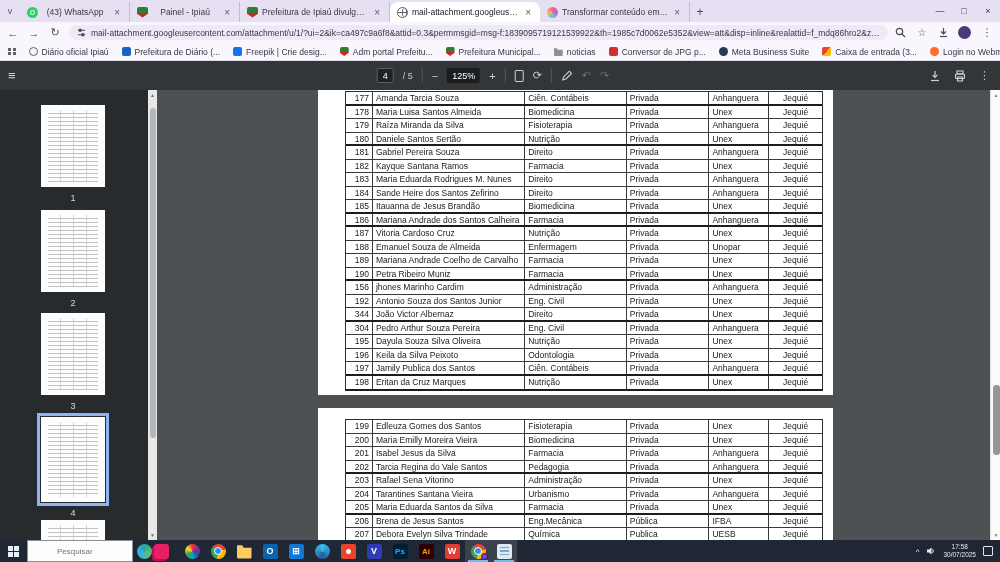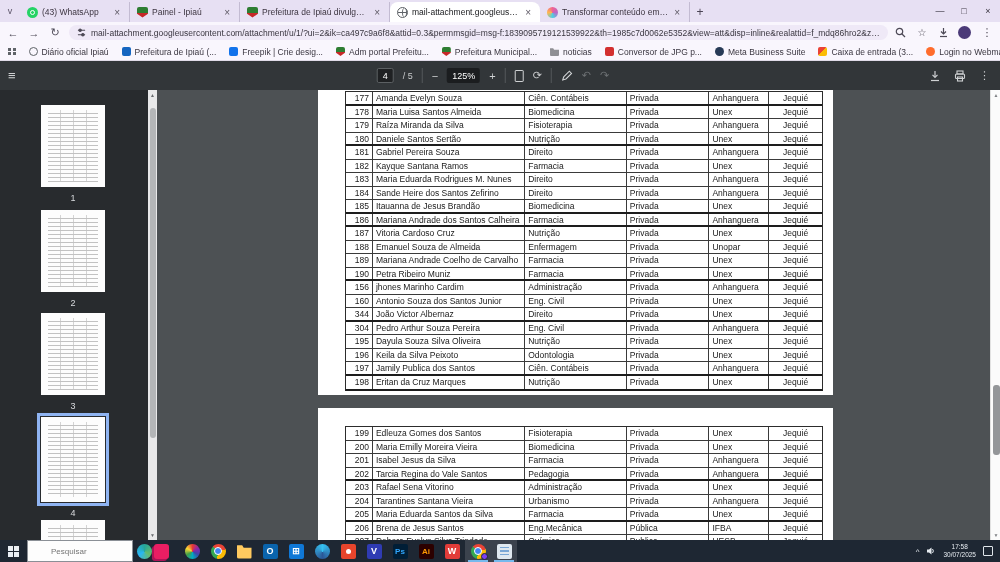--- a/index.html
+++ b/index.html
@@ -2,21 +2,21 @@
 <html><head>
 <meta charset="utf-8">
 <style>
   * { margin:0; padding:0; box-sizing:border-box; }
   body { font-family:"Liberation Sans", sans-serif; background:#000; }
   .screen { position:relative; width:1000px; height:562px; overflow:hidden; background:#fff; }
 
   
   .tabstrip { position:absolute; top:0; left:0; width:1000px; height:22px; background:#e7e0f3; display:flex; align-items:flex-end; }
   .tab-search { width:20px; height:22px; display:flex; align-items:center; justify-content:center; color:#5a5266; font-size:9px; }
-  .tab-list { display:flex; height:20px; }
+  .tab-list { display:flex; height:20px;text-align:center; }
   .tab { display:flex; align-items:center; gap:4px; height:20px; padding:0 7px; max-width:150px; min-width:110px; font-size:8.5px; color:#3c3440; position:relative; }
   .tab:not(.active){ border-right:1px solid #c3bbd2; }
   .tab.active { background:#fff; border-radius:8px 8px 0 0; border-right:none; z-index:2; color:#202124; }
   .tab-label { flex:1; white-space:nowrap; overflow:hidden; text-overflow:ellipsis; }
   .tab-close { font-size:10px; color:#5f5a66; padding:0 2px; }
   .fav { width:11px; height:11px; flex:0 0 auto; border-radius:50%; position:relative; }
   .ico-whatsapp { background:#25d366; }
   .ico-whatsapp::after{ content:""; position:absolute; inset:3px; border:1.5px solid #fff; border-radius:50%; }
   .ico-crest { border-radius:2px; background:linear-gradient(180deg,#2e7d32 55%, #c62828 55%); clip-path:polygon(0 0,100% 0,100% 65%,50% 100%,0 65%); }
   .ico-globe { border:1px solid #5f6368; }
@@ -78,39 +78,39 @@
   .side-scroll { position:absolute; right:0; top:0; width:9px; height:450px; background:#e9e9ea; }
   .side-thumb { position:absolute; left:1.5px; width:6px; top:18px; height:330px; background:#b4b6b8; border-radius:3px; }
   .scroll-arrow { position:absolute; left:0; width:9px; text-align:center; font-size:5px; color:#6a6d70; }
 
   .docarea { position:absolute; left:157px; top:0; width:991px; height:450px; background:#4d5154; overflow:hidden; }
   .pdf-page { position:absolute; left:161px; width:515px; background:#ffffff; overflow:hidden; }
   .page-a { top:0; height:305px; }
   .page-b { top:318px; height:132px; }
   .ptable { position:absolute; left:27px; width:478px; border:1px solid #2c2c2c; border-bottom:2px solid #1c1c1c; background:#fff; }
   .page-a .ptable { top:1px; }
-  .page-b .ptable { top:18px; border-bottom:1px solid #2c2c2c; }
+  .page-b .ptable { top:11px; border-bottom:1px solid #2c2c2c; }
   .trow { display:flex; height:13.5px; border-bottom:1px solid #3a3a3a; }
   .trow.thick { border-bottom-width:2px; border-bottom-color:#1d1d1d; }
   .trow:last-child { border-bottom:none; }
   .tcell { border-right:1px solid #3a3a3a; font-size:8.5px; line-height:12.5px; color:#1a1a1a; padding:0 3px; white-space:nowrap; overflow:hidden; }
   .tcell:last-child { border-right:none; }
   .c0 { width:27px; text-align:right; }
   .c1 { width:153px; } .c2 { width:102px; } .c3 { width:83px; } .c4 { width:60px; } .c5 { width:53px;text-align:center; }
 
   .doc-scroll { position:absolute; right:0; top:0; width:10px; height:450px; background:#fbfbfb; border-left:1px solid #e2e2e2; }
   .doc-thumb { position:absolute; left:1.5px; width:7px; top:295px; height:70px; background:#949699; border-radius:3px; }
   .doc-scroll .scroll-arrow { width:10px; color:#808386; }
 
   
   .taskbar { position:absolute; top:540px; left:0; width:1000px; height:22px; background:#1e2733; display:flex; align-items:center; }
   .start { width:27px; height:22px; display:flex; align-items:center; justify-content:center; }
   .start-grid { display:grid; grid-template-columns:5px 5px; grid-gap:1px; }
   .start-grid span { width:5px; height:5px; background:#e8eef5; }
-  .tb-search { width:106px; height:22px; background:#fdfdfd; border:1px solid #8a8f96; display:flex; align-items:center; gap:5px; padding:0 18px; }
+  .tb-search { width:106px; height:22px; background:#fdfdfd; border:1px solid #8a8f96; display:flex; align-items:center; gap:5px; padding:0 24px; }
   .tb-search input { border:none; outline:none; width:75px; font-size:8px; color:#444; font-family:"Liberation Sans",sans-serif; background:transparent; }
   .mini-icos { display:flex; align-items:center; margin-left:4px; }
   .mini { width:15px; height:15px; border-radius:3px; margin-right:2px; }
   .mi-pinwheel-teal { background:conic-gradient(#26a69a,#66bb6a,#29b6f6,#26a69a); border-radius:50%; }
   .mi-photos-pink { background:#e91e63; box-shadow:-2px 2px 0 #ad1457; }
   .tb-apps { display:flex; height:22px; margin-left:8px; }
   .tb-app { width:26px; height:22px; display:flex; align-items:center; justify-content:center; position:relative; }
   .tb-app.active { background:rgba(255,255,255,.13); }
   .tb-app.active::after { content:""; position:absolute; left:3px; right:3px; bottom:0; height:2px; background:#76b9ed; }
   .app-ico { width:15px; height:15px; display:flex; align-items:center; justify-content:center; font-size:8px; font-weight:bold; color:#fff; border-radius:2px; position:relative; }
@@ -211,21 +211,21 @@
         <span></span>
         <span></span>
       </div>
     <div class="bm-items" style="display:flex;gap:13px">
         <div class="bm">
           <span class="bm-ico bi-globe"></span>
           <span>Diário oficial Ipiaú</span>
         </div>
         <div class="bm">
           <span class="bm-ico bi-blue-p"></span>
-          <span>Prefeitura de Ipiaú (...</span>
+          <span>Prefeitura de Diário (...</span>
         </div>
         <div class="bm">
           <span class="bm-ico bi-blue-f"></span>
           <span>Freepik | Crie desig...</span>
         </div>
         <div class="bm">
           <span class="bm-ico bi-crest"></span>
           <span>Adm portal Prefeitu...</span>
         </div>
         <div class="bm">
@@ -315,21 +315,21 @@
         <div class="thumb-num" style="top: 418px;">4</div>
         <div class="thumb" style="top: 430px;">
           <div class="thumb-page"></div>
         </div>
       </div>
     <div class="docarea">
       <div class="pdf-page page-a">
         <div class="ptable">
             <div class="trow thick">
               <div class="tcell c0">177</div>
-              <div class="tcell c1">Amanda Evelyn Souza</div>
+              <div class="tcell c1">Amanda Tarcia Souza</div>
               <div class="tcell c2">Ciên. Contábeis</div>
               <div class="tcell c3">Privada</div>
               <div class="tcell c4">Anhanguera</div>
               <div class="tcell c5">Jequié</div>
             </div>
             <div class="trow">
               <div class="tcell c0">178</div>
               <div class="tcell c1">Maria Luisa Santos Almeida</div>
               <div class="tcell c2">Biomedicina</div>
               <div class="tcell c3">Privada</div>
@@ -434,21 +434,21 @@
             </div>
             <div class="trow">
               <div class="tcell c0">156</div>
               <div class="tcell c1">jhones Marinho Cardim</div>
               <div class="tcell c2">Administração</div>
               <div class="tcell c3">Privada</div>
               <div class="tcell c4">Anhanguera</div>
               <div class="tcell c5">Jequié</div>
             </div>
             <div class="trow">
-              <div class="tcell c0">160</div>
+              <div class="tcell c0">192</div>
               <div class="tcell c1">Antonio Souza dos Santos Junior</div>
               <div class="tcell c2">Eng. Civil</div>
               <div class="tcell c3">Privada</div>
               <div class="tcell c4">Unex</div>
               <div class="tcell c5">Jequié</div>
             </div>
             <div class="trow thick">
               <div class="tcell c0">344</div>
               <div class="tcell c1">João Victor Albernaz</div>
               <div class="tcell c2">Direito</div>

